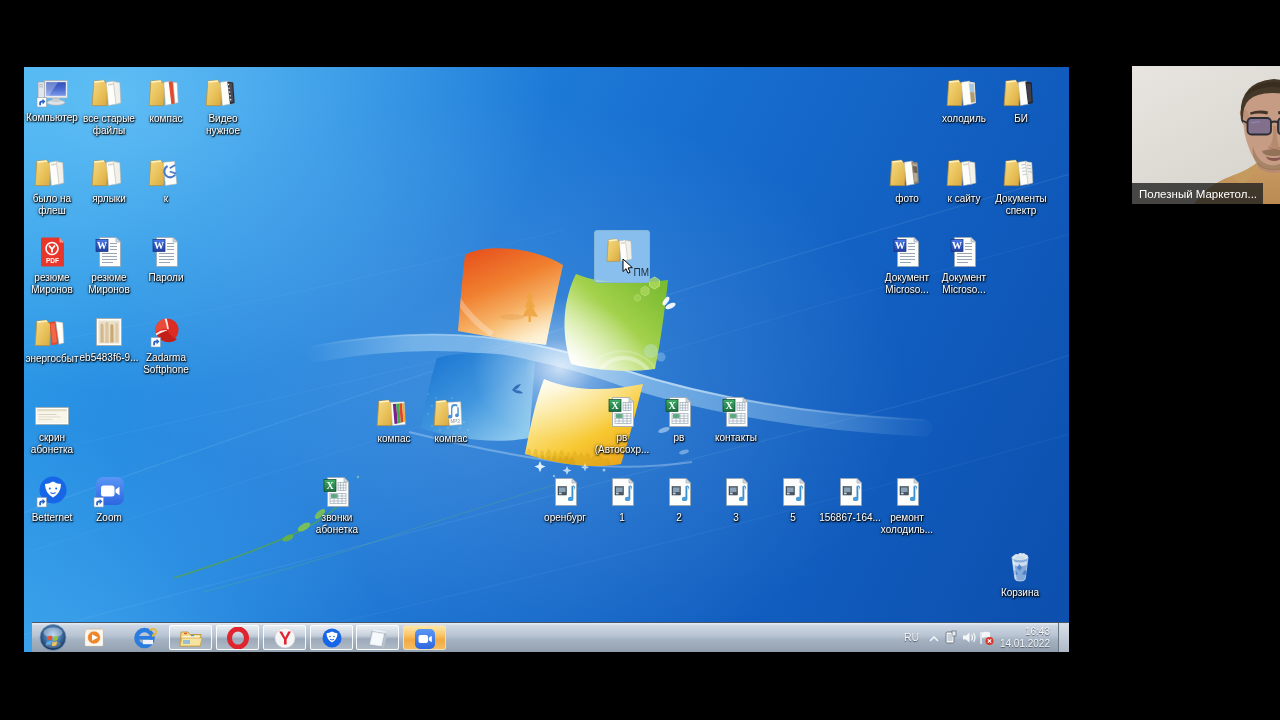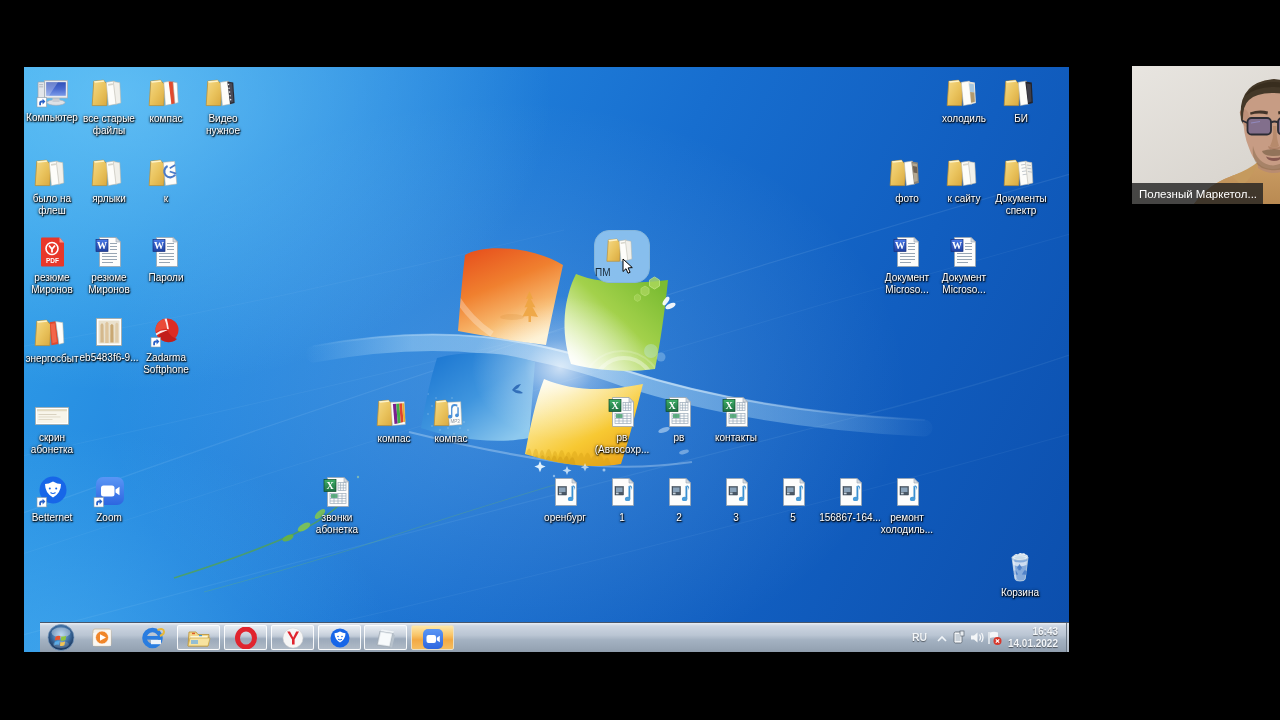--- a/index.html
+++ b/index.html
@@ -10,23 +10,23 @@
  radial-gradient(ellipse 620px 420px at 9% 5%, rgba(135,218,255,0.55), rgba(135,218,255,0) 70%),
  radial-gradient(ellipse 480px 320px at 3% 100%, rgba(90,195,250,0.42), rgba(90,195,250,0) 70%),
  radial-gradient(ellipse 560px 400px at 46% 55%, rgba(215,240,255,0.20), rgba(215,240,255,0) 72%),
  linear-gradient(117deg, #31a2ea 0%, #2385de 28%, #176ecf 52%, #115ec0 74%, #0c4eac 100%);
 margin-left: 24px;
 }
 .icon{position:absolute;width:76px;text-align:center;}
 .icon svg{display:block;margin:0 auto;}
 .lbl{margin-top:2px;font-size:10px;line-height:11.5px;color:#fff;
 text-shadow:0 1px 2px rgba(0,0,0,0.95), 1px 1px 1px rgba(0,0,0,0.8), 0 0 3px rgba(0,0,0,0.7);}
-#taskbar{position:absolute;left:16px;top:555px;width:1045px;height:30px;
+#taskbar{position:absolute;left:8px;top:555px;width:1045px;height:30px;
 background:linear-gradient(#e9eef5 0%, #ccd5e1 10%, #bac5d3 42%, #a4b2c2 58%, #97a5b5 88%, #8f9dad 100%);
-border-top:1px solid #49576b;box-sizing:border-box;font-weight:bold;}
+border-top:1px solid #49576b;box-sizing:border-box;}
 #video{position:absolute;left:1092px;top:66px;width:248px;height:138px;overflow:hidden;margin-left:40px;}
 .tbtn{position:absolute;top:2px;width:43px;height:25px;border:1px solid rgba(255,255,255,0.9);
 border-radius:2px;box-sizing:border-box;
 background:linear-gradient(rgba(255,255,255,0.55), rgba(255,255,255,0.15) 45%, rgba(110,125,148,0.2) 55%, rgba(255,255,255,0.25));}
 .tbtn svg{display:block;margin:1px auto 0;}
 #tray{position:absolute;left:0;top:0;width:1045px;height:30px;color:#fff;}
 #zoombtn{background:linear-gradient(#fde7a8, #f9c568 40%, #f2a943 60%, #f6bd5e);border:1px solid #e8e0c8;}
 </style>
 </head>
 <body>
@@ -649,21 +649,21 @@
         </div>
 
       <div class="icon" style="left:958px;top:482px">
           <svg width="36" height="36">
             <use href="#recycle"></use>
           </svg>
           <div class="lbl">Корзина</div>
         </div>
 
       <div id="selfolder" style="position:absolute;left:570px;top:163px;width:56px;height:53px;
-        background:rgba(168,214,245,0.75);border:1px solid #84b6dc;border-radius:15px;box-sizing:border-box;text-align:left;">
+        background:rgba(168,214,245,0.75);border:1px solid #84b6dc;border-radius:3px;box-sizing:border-box;text-align:right;">
         <svg width="34" height="34" style="display:block;margin:1px auto 0">
             <use href="#f-plain"></use>
           </svg>
         <div style="font-size:10px;line-height:11px;color:#1a2a38;margin-top:1px">ПМ</div>
         <svg width="12" height="17" style="position:absolute;left:27px;top:27px">
           <path d="M1,1 L1,13.5 L4,10.7 L6,15.2 L8.1,14.3 L6.1,9.9 L10.3,9.6 Z" fill="#ffffff" stroke="#000000" stroke-width="1"></path>
         </svg>
       </div>
     </div>
     <div id="taskbar">

